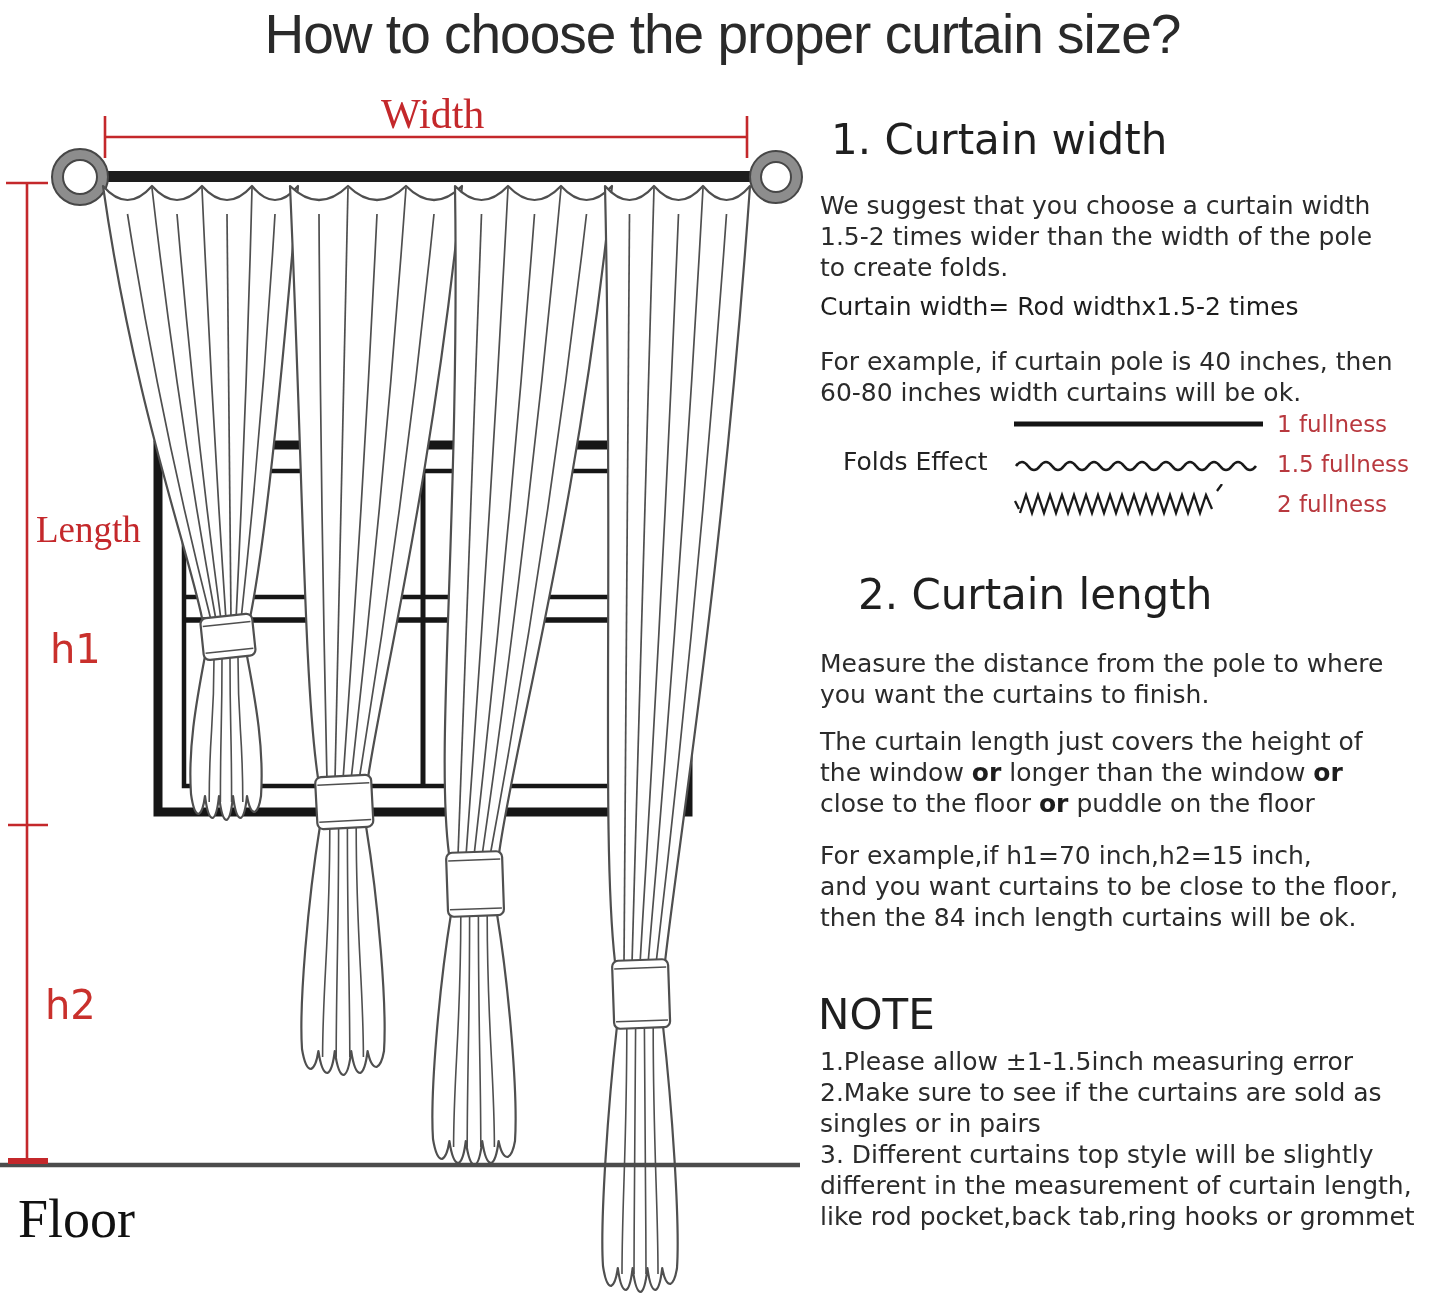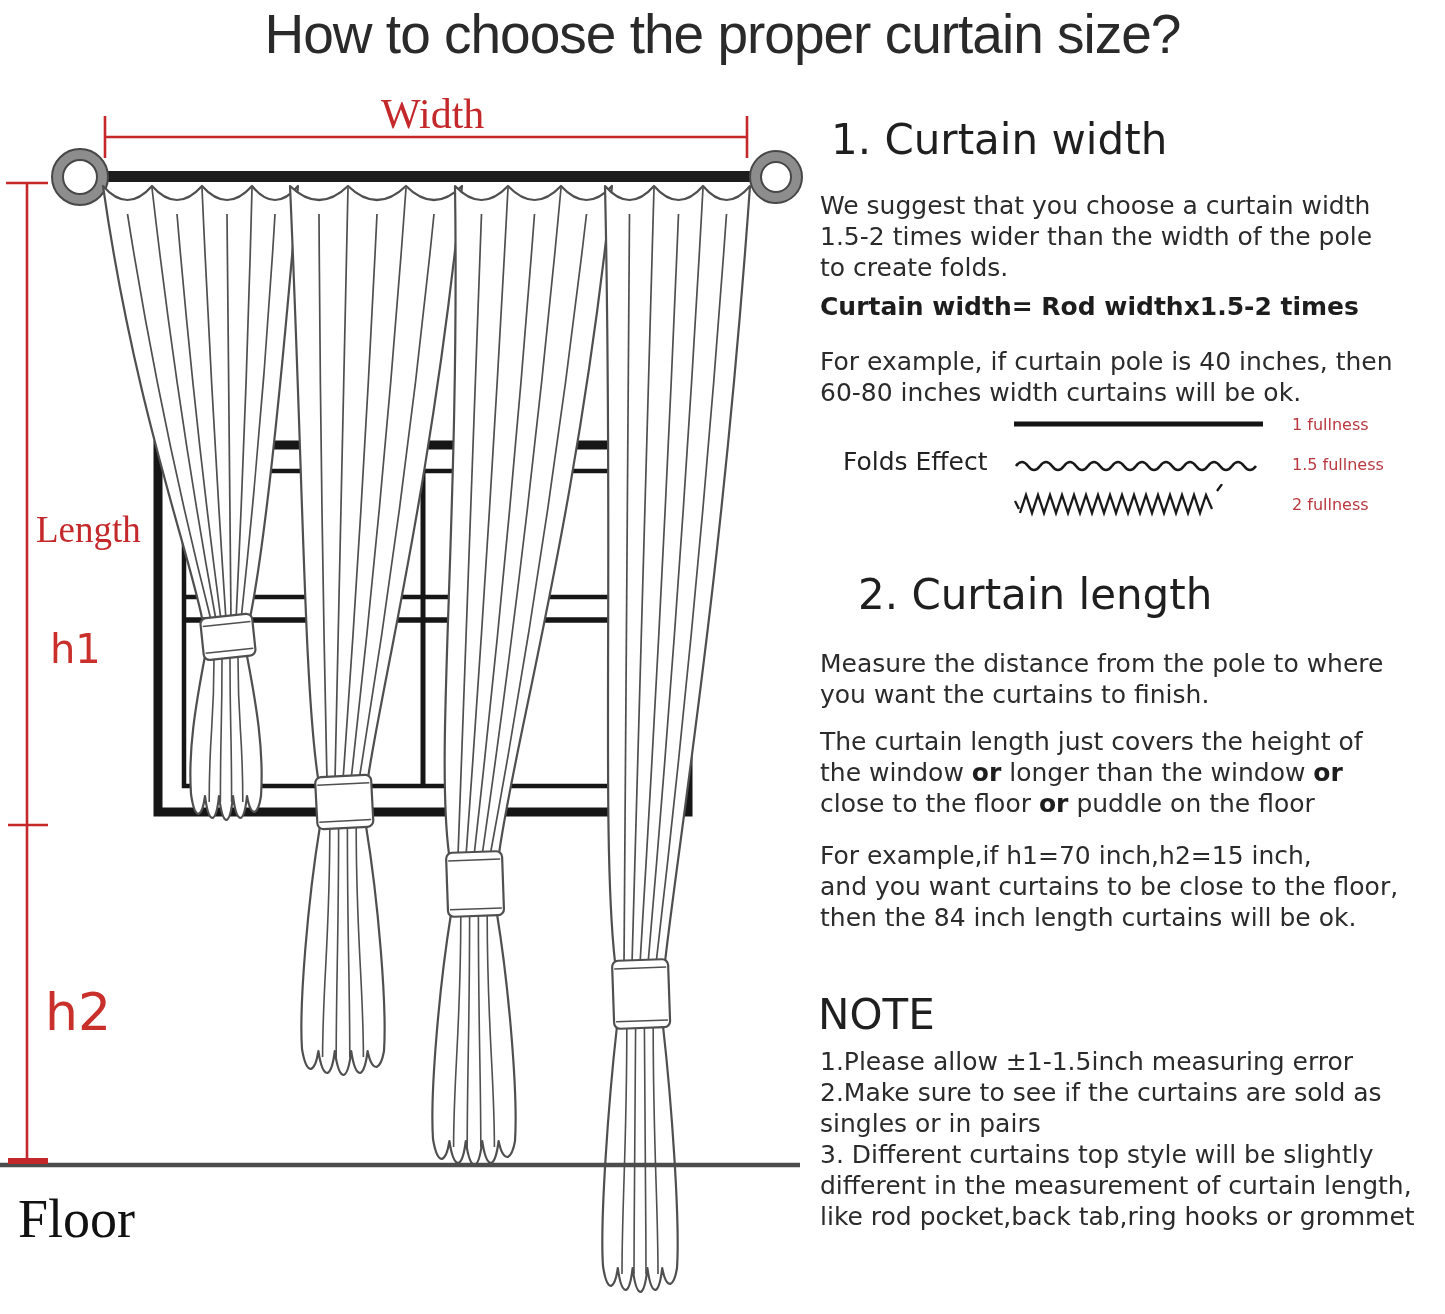--- a/index.html
+++ b/index.html
@@ -8,42 +8,42 @@
   .abs{position:absolute;}
   #page-title{left:0;top:2px;width:1445px;text-align:center;
               font-family:"Liberation Sans",sans-serif;font-size:55px;font-weight:400;
               color:#2a2a2a;letter-spacing:-1px;white-space:nowrap;}
   
   .red-serif{font-family:"Liberation Serif",serif;color:#c4282b;}
   #width-label{left:381px;top:90px;font-size:42px;}
   #length-label{left:36px;top:508px;font-size:37px;}
   .red-sans{color:#c9302c;font-family:"DejaVu Sans",sans-serif;text-align:right;}
   #h1-label{left:50px;top:626px;font-size:40px;}
-  #h2-label{left:45px;top:982px;font-size:52px;}
+  #h2-label{left:45px;top:982px;font-size:40px;}
   #floor-label{left:18px;top:1188px;font-family:"Liberation Serif",serif;
                font-size:54px;color:#111111;}
   
   .heading{font-size:42px;color:#1f1f1f;white-space:nowrap;}
   #sec1-heading{left:831px;top:115px;}
   #sec2-heading{left:858px;top:570px;}
   #note-heading{left:818px;top:990px;}
   .body-block{left:820px;font-size:25px;line-height:31px;color:#2b2b2b;}
   .body-block div{white-space:nowrap;}
   #p1{top:190px;}
-  #formula{top:291px;font-weight:700;color:#1d1d1d;}
+  #formula{top:291px;font-weight:400;color:#1d1d1d;}
   #p2{top:334px;margin-top:12px;}
   #p3{top:648px;}
   #p4{top:726px;}
   #p5{top:840px;}
   #note-list{top:1046px;}
   #folds-label{left:843px;top:447px;font-size:25px;color:#222;white-space:nowrap;}
   #folds-rows{left:1012px;top:404px;}
   .fold-row{display:flex;align-items:center;height:40px;}
   .fold-row svg{display:block;}
-  .fullness-label{margin-left:24px;font-size:16px;color:#b8383e;white-space:nowrap;}
+  .fullness-label{margin-left:9px;font-size:23px;color:#b8383e;white-space:nowrap;}
   b{font-weight:700;color:#1d1d1d;}
 </style>
 </head>
 <body>
 
 <div id="stage">
 
   <div id="page-title" class="abs">How to choose the proper curtain size?</div>
 
   <svg id="diagram-svg" class="abs" style="left:0;top:0" width="810" height="1314" viewBox="0 0 810 1314">

